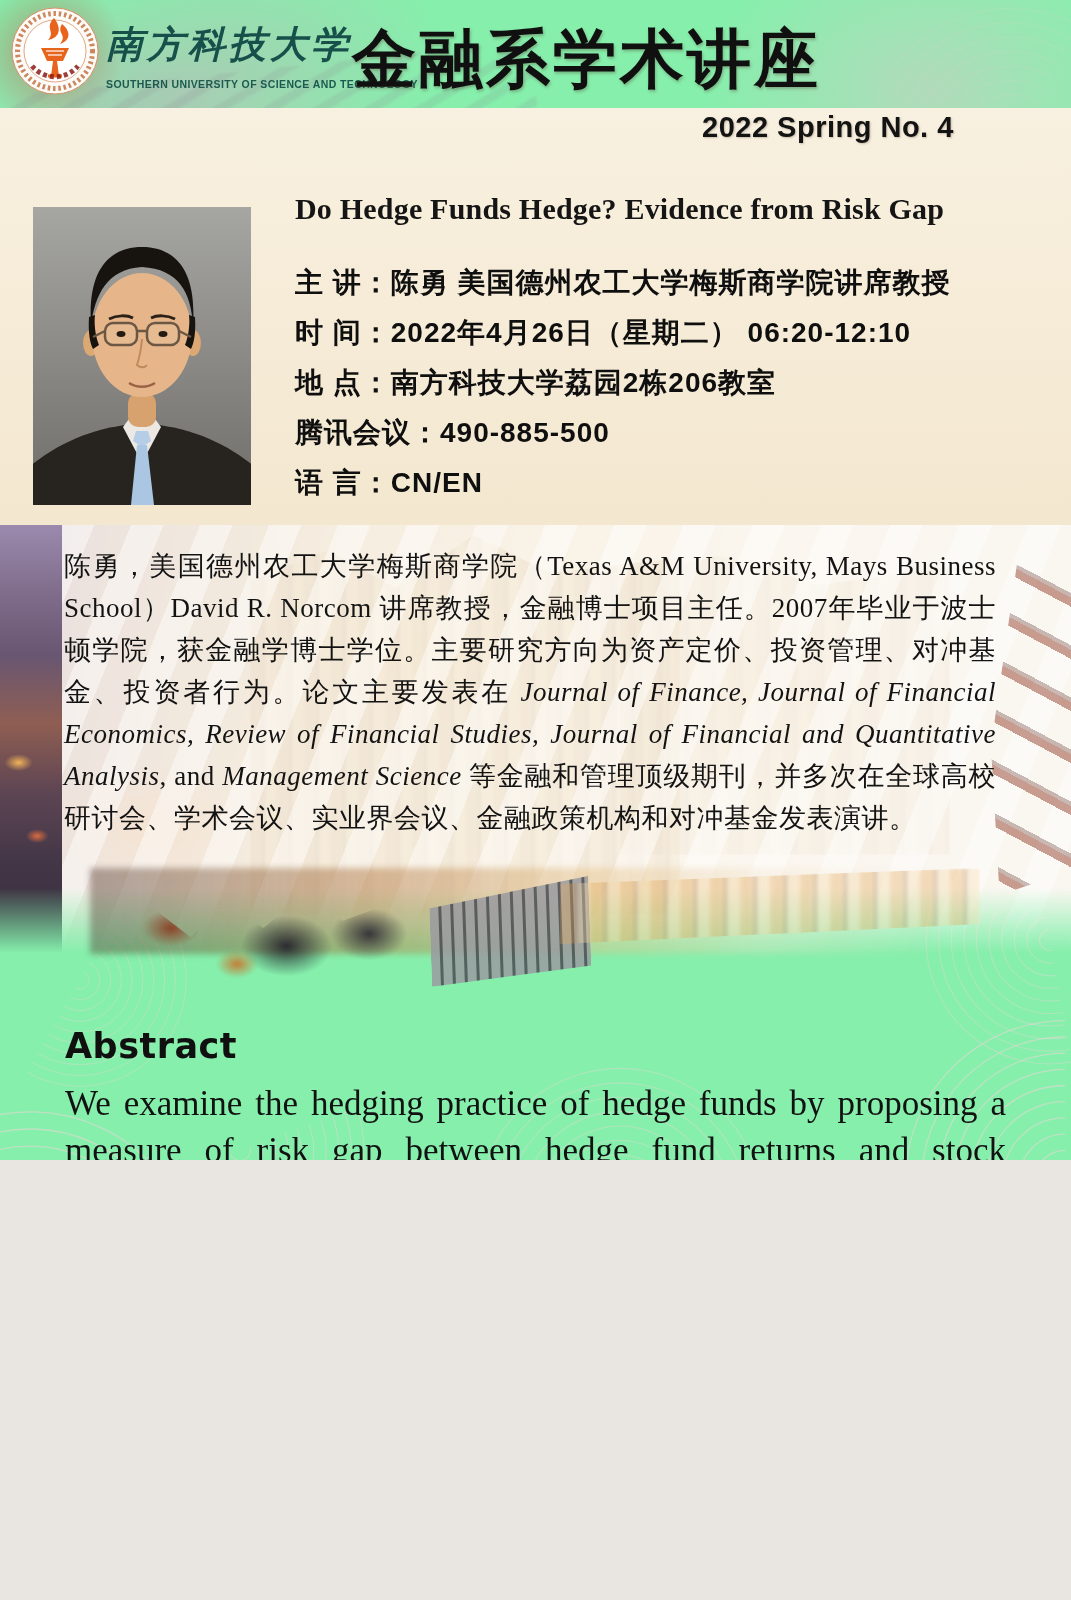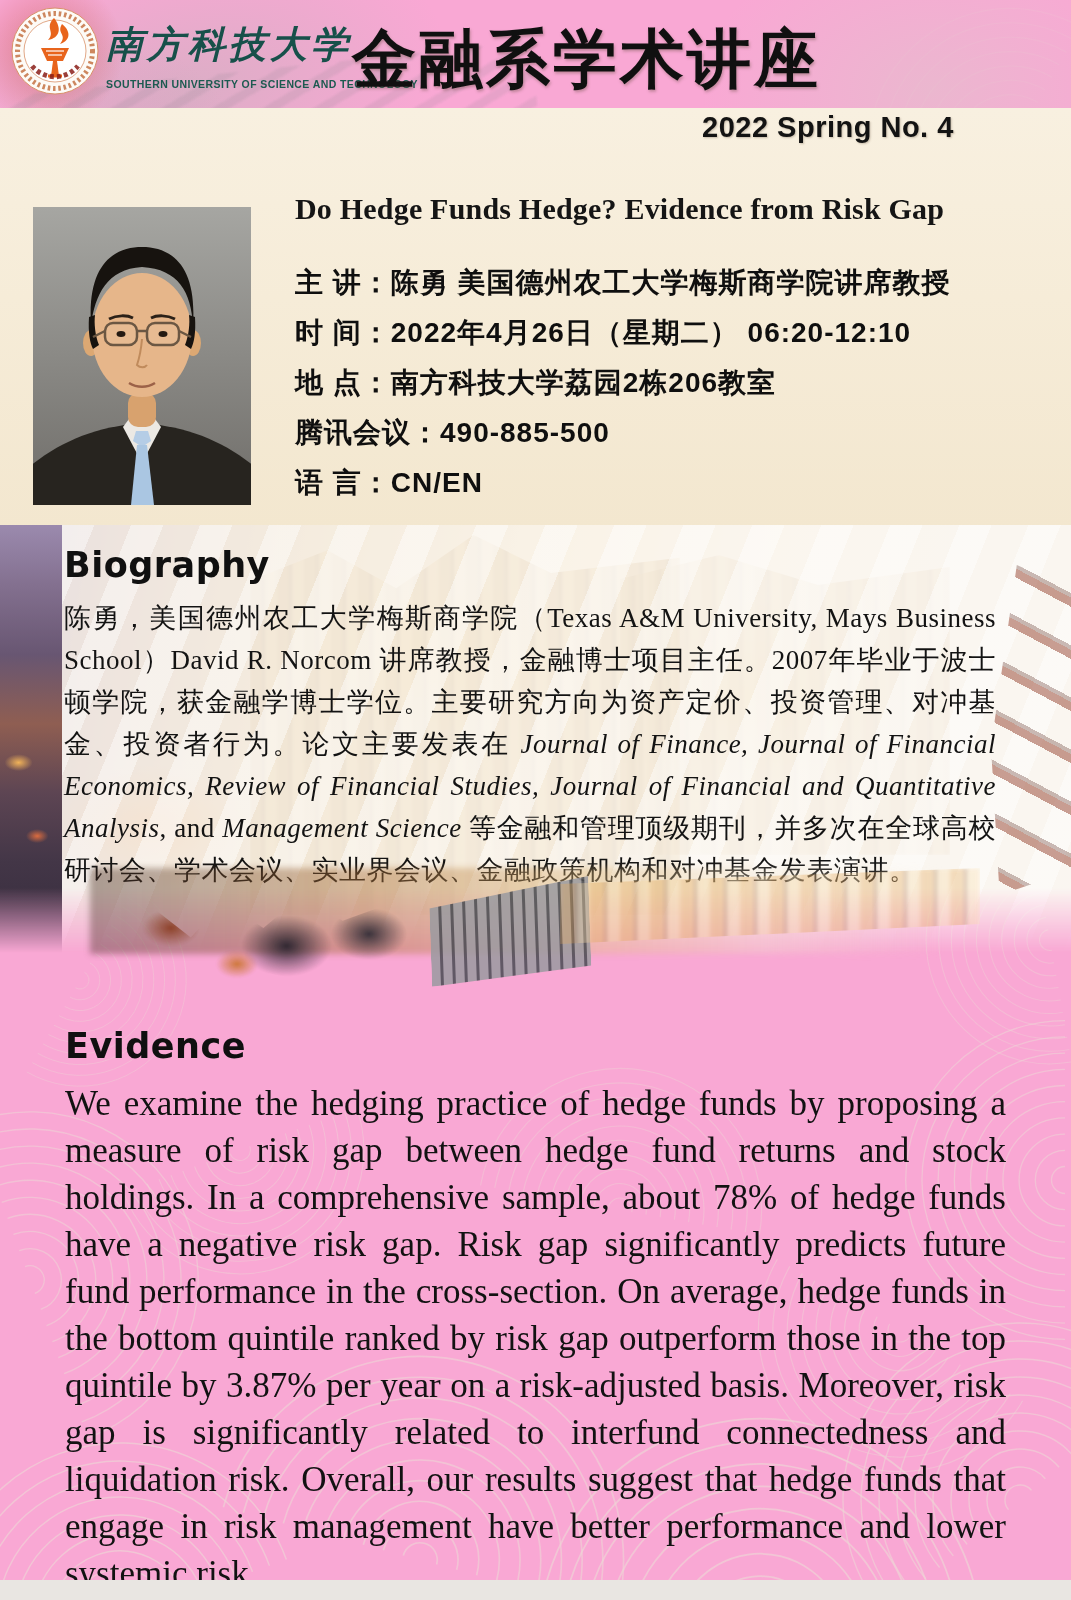--- a/index.html
+++ b/index.html
@@ -1,18 +1,18 @@
 <!DOCTYPE html>
 <html><head>
 <meta charset="utf-8">
 <style>
   html,body{margin:0;padding:0;background:#e9e6e2;}
   .poster{
-    position:relative;width:1071px;height:1580px;overflow:hidden;
-    background:#f9a8d4;
+    position:relative;width:1071px;height:1160px;overflow:hidden;
+    background:#86efac;
     font-family:"Liberation Sans","DejaVu Sans",sans-serif;
   }
   
   .pattern-svg{position:absolute;left:0;top:0;width:1071px;height:1600px;z-index:0;pointer-events:none;}
   .mar{position:absolute;z-index:0;pointer-events:none;}
   .mar1{left:-70px;top:-50px;width:520px;height:280px;background:radial-gradient(closest-side,rgba(196,178,186,.55),transparent);transform:rotate(-12deg);}
   .mar2{right:-90px;top:-70px;width:460px;height:320px;background:radial-gradient(closest-side,rgba(221,198,202,.5),transparent);}
   .mar3{left:-30px;top:40px;width:300px;height:420px;background:radial-gradient(closest-side,rgba(180,156,176,.4),transparent);}
   .mar-red{left:-26px;top:-24px;width:150px;height:150px;background:radial-gradient(closest-side,rgba(195,75,58,.5),transparent);}
   .mar-streaks{left:-20px;top:70px;width:560px;height:150px;background:repeating-linear-gradient(155deg,rgba(140,130,145,.16) 0 9px,transparent 9px 26px);transform:rotate(-6deg);filter:blur(1px);}
@@ -207,28 +207,27 @@
 
   <section class="bio">
     <div class="city-base"></div>
     <div class="towers"></div>
     <div class="towers2"></div>
     <div class="city-left"></div>
     <div class="wash"></div>
     <div class="wash-streaks"></div>
     <div class="red-streaks"></div>
     <div class="bio-inner">
-      <h3>Biography</h3>
       <p class="bio-text"><span>陈勇，美国德州农工大学梅斯商学院（Texas A&amp;M University, Mays Business School）David R. Norcom 讲席教授，金融博士项目主任。2007年毕业于波士顿学院，获金融学博士学位。主要研究方向为资产定价、投资管理、对冲基金、投资者行为。论文主要发表在 </span><span style="font-style: italic;">Journal of Finance, Journal of Financial Economics, Review of Financial Studies, Journal of Financial and Quantitative Analysis</span><span>, and </span><span style="font-style: italic;">Management Science</span><span> 等金融和管理顶级期刊，并多次在全球高校研讨会、学术会议、实业界会议、金融政策机构和对冲基金发表演讲。</span></p>
     </div>
   </section>
 
   <div class="frag frag-wide"></div>
   <div class="frag frag-dark"></div>
   <div class="frag frag-stripes"></div>
   <div class="frag frag-glow"></div>
 
   <section class="abstract">
-    <h3>Evidence</h3>
+    <h3>Abstract</h3>
     <p>We examine the hedging practice of hedge funds by proposing a measure of risk gap between hedge fund returns and stock holdings. In a comprehensive sample, about 78% of hedge funds have a negative risk gap. Risk gap significantly predicts future fund performance in the cross-section. On average, hedge funds in the bottom quintile ranked by risk gap outperform those in the top quintile by 3.87% per year on a risk-adjusted basis. Moreover, risk gap is significantly related to interfund connectedness and liquidation risk. Overall, our results suggest that hedge funds that engage in risk management have better performance and lower systemic risk.</p>
   </section>
 
 </div>
 
 </body></html>

